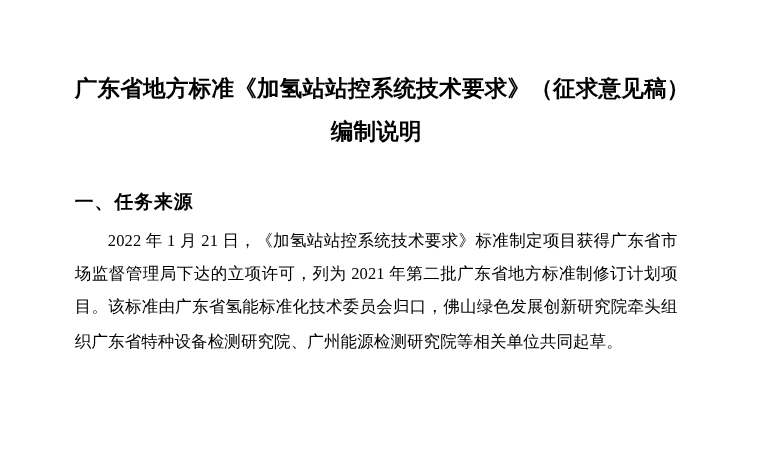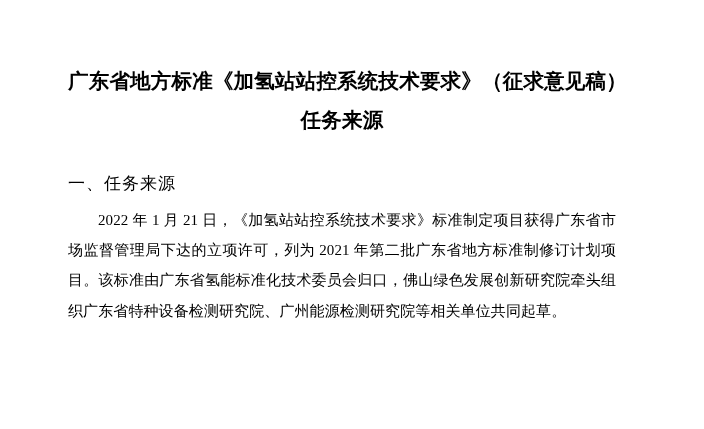--- a/index.html
+++ b/index.html
@@ -28,21 +28,21 @@
     font-size: 20.5px;
     line-height: 1.9;
     letter-spacing: 0.2px;
     margin: 0;
   }
   .doc-title .line {
     display: block;
     white-space: nowrap;
   }
   .section-heading {
-    font-weight: normal;
+    font-weight: bold;
     font-size: 17px;
     margin: 32px 0 0 0;
     letter-spacing: 1px;
     text-indent: 0;
   }
   .body-text {
     font-size: 15px;
     line-height: 2.02;
     margin: 10px 0 0 0;
     text-align: justify;
@@ -54,20 +54,20 @@
     width: 2em;
   }
 </style>
 </head>
 <body>
 
 <div class="page">
 
   <h1 class="doc-title">
     <span class="line">广东省地方标准《加氢站站控系统技术要求》（征求意见稿）</span>
-    <span class="line">任务来源</span>
+    <span class="line">编制说明</span>
   </h1>
 
   <h2 class="section-heading">一、任务来源</h2>
 
   <p class="body-text"><span class="indent"></span><span>2022 年 1 月 21 日，《加氢站站控系统技术要求》标准制定项目获得广东省市场监督管理局下达的立项许可，列为 2021 年第二批广东省地方标准制修订计划项目。该标准由广东省氢能标准化技术委员会归口，佛山绿色发展创新研究院牵头组织广东省特种设备检测研究院、广州能源检测研究院等相关单位共同起草。</span></p>
 
 </div>
 
 </body></html>

